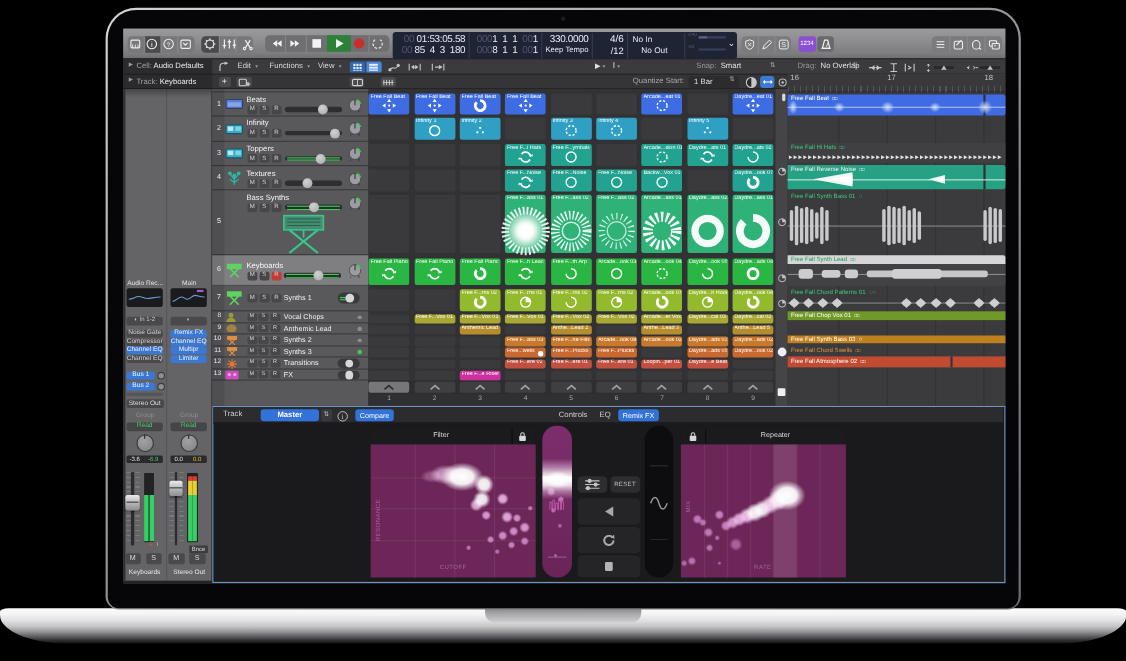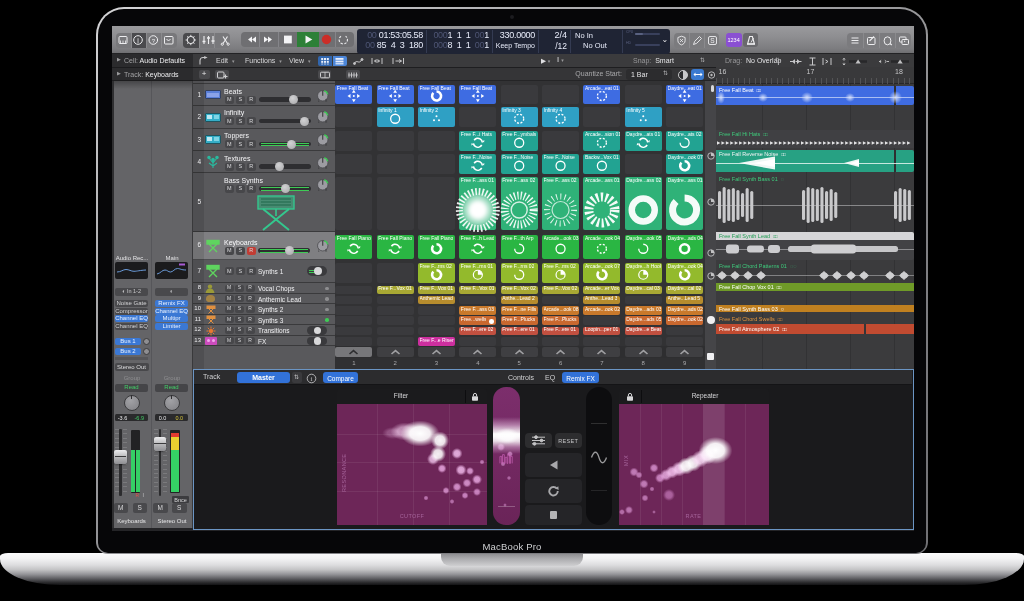--- a/index.html
+++ b/index.html
@@ -5,21 +5,20 @@
 #p div{position:absolute;box-sizing:border-box;}
 .t{white-space:nowrap;line-height:1.1;}
 svg{position:absolute;display:block;}
 </style></head><body>
 <div id="p">
 <div class="" style="left:0px;top:553px;width:1024px;height:32px;background:linear-gradient(180deg,#fbfbfc 0%,#f3f3f4 18%,#dcdcde 38%,#c3c3c5 52%,#96969a 66%,#5e5e62 80%,#2c2c2e 92%,#121214 100%);border-radius:8px 8px 60px 60px / 3px 3px 26px 26px;"></div>
 <div class="" style="left:441px;top:553px;width:142px;height:13px;background:linear-gradient(180deg,#88888b 0%,#a8a8ab 40%,#cfcfd1 100%);border-radius:0 0 9px 9px;"></div>
 <div class="" style="left:96px;top:7px;width:832px;height:547px;background:linear-gradient(150deg,#d4d4d6 0%,#a8a8aa 30%,#808084 70%,#707074 100%);border-radius:28px 28px 12px 12px;"></div>
 <div class="" style="left:98px;top:9px;width:828px;height:544px;background:#060608;border-radius:26px 26px 10px 10px;"></div>
 <div class="" style="left:510px;top:15px;width:4px;height:4px;background:#1c1c1f;border-radius:50%;"></div>
-<div class="t" style="left:0px;top:542px;font-size:9.5px;color:#cfd0d2;width:1024px;text-align:center;letter-spacing:0.2px;">MacBook Pro</div>
 <div class="" style="left:112px;top:25.5px;width:801.5px;height:504.5px;background:#333335;"></div>
 <div class="" style="left:112px;top:25.5px;width:801.5px;height:28.5px;background:linear-gradient(180deg,#9a9a9d 0%,#8e8e91 40%,#7c7c7f 85%,#6f6f72 100%);border-bottom:1px solid #232325;"></div>
 <div class="" style="left:115.5px;top:32.5px;width:61px;height:15px;background:#78787b;border-radius:4px;"></div>
 <div class="" style="left:130.7px;top:32.5px;width:15.2px;height:15px;background:#4a4a4d;"></div>
 <div class="" style="left:130.7px;top:32.5px;width:1px;height:15px;background:#8a8a8d;"></div>
 <div class="" style="left:145.9px;top:32.5px;width:1px;height:15px;background:#8a8a8d;"></div>
 <div class="" style="left:161.1px;top:32.5px;width:1px;height:15px;background:#8a8a8d;"></div>
 <div class="" style="left:183px;top:32.5px;width:47.3px;height:15px;background:#78787b;border-radius:4px;"></div>
 <div class="" style="left:183px;top:32.5px;width:15.7px;height:15px;background:#4a4a4d;border-radius:4px 0 0 4px;"></div>
 <div class="" style="left:198.7px;top:32.5px;width:1px;height:15px;background:#8a8a8d;"></div>
@@ -67,21 +66,21 @@
 <div class="" style="left:492px;top:29.5px;width:1px;height:23px;background:#343b52;"></div>
 <div class="" style="left:537.7px;top:29.5px;width:1px;height:23px;background:#343b52;"></div>
 <div class="" style="left:570px;top:29.5px;width:1px;height:23px;background:#343b52;"></div>
 <div class="" style="left:622px;top:29.5px;width:1px;height:23px;background:#343b52;"></div>
 <div class="t" style="left:360px;top:30.8px;font-size:9px;color:#e8ecfa;width:63px;text-align:right;letter-spacing:-0.3px;"><span style="color:#4e5574">00</span> 01:53:05.58</div>
 <div class="t" style="left:360px;top:41.3px;font-size:9px;color:#e8ecfa;width:63px;text-align:right;letter-spacing:-0.3px;"><span style="color:#4e5574">00</span> 85&nbsp;&nbsp;4&nbsp;&nbsp;3&nbsp;&nbsp;180</div>
 <div class="t" style="left:428px;top:30.8px;font-size:9px;color:#e8ecfa;width:61px;text-align:right;letter-spacing:-0.3px;"><span style="color:#4e5574">000</span>1&nbsp;&nbsp;1&nbsp;&nbsp;1&nbsp;&nbsp;<span style="color:#4e5574">00</span>1</div>
 <div class="t" style="left:428px;top:41.3px;font-size:9px;color:#e8ecfa;width:61px;text-align:right;letter-spacing:-0.3px;"><span style="color:#4e5574">000</span>8&nbsp;&nbsp;1&nbsp;&nbsp;1&nbsp;&nbsp;<span style="color:#4e5574">00</span>1</div>
 <div class="t" style="left:494px;top:30.8px;font-size:9px;color:#e8ecfa;width:41px;text-align:right;letter-spacing:-0.3px;">330.0000</div>
 <div class="t" style="left:494px;top:42px;font-size:7px;color:#e8ecfa;width:41px;text-align:right;">Keep Tempo</div>
-<div class="t" style="left:539px;top:30.8px;font-size:9px;color:#e8ecfa;width:28px;text-align:right;">2/4</div>
+<div class="t" style="left:539px;top:30.8px;font-size:9px;color:#e8ecfa;width:28px;text-align:right;">4/6</div>
 <div class="t" style="left:539px;top:41.5px;font-size:8.5px;color:#e8ecfa;width:28px;text-align:right;">/12</div>
 <div class="t" style="left:575px;top:31.5px;font-size:7.5px;color:#e8ecfa;">No In</div>
 <div class="t" style="left:583px;top:41.8px;font-size:7.5px;color:#e8ecfa;">No Out</div>
 <div class="t" style="left:626px;top:31px;font-size:3.5px;color:#5a6180;">CPU</div>
 <div class="t" style="left:626px;top:42px;font-size:3.5px;color:#5a6180;">HD</div>
 <div class="" style="left:635px;top:32.5px;width:25px;height:2px;background:#39405c;border-radius:1px;"></div>
 <div class="" style="left:635px;top:32.5px;width:8px;height:2px;background:#596180;border-radius:1px;"></div>
 <div class="" style="left:635px;top:44px;width:25px;height:2px;background:#39405c;border-radius:1px;"></div>
 <div class="t" style="left:661.5px;top:36px;font-size:8px;color:#e8e8ea;">⌄</div>
 <div class="" style="left:673.5px;top:32.5px;width:45.1px;height:15px;background:#7b7b7e;border-radius:4px;"></div>

